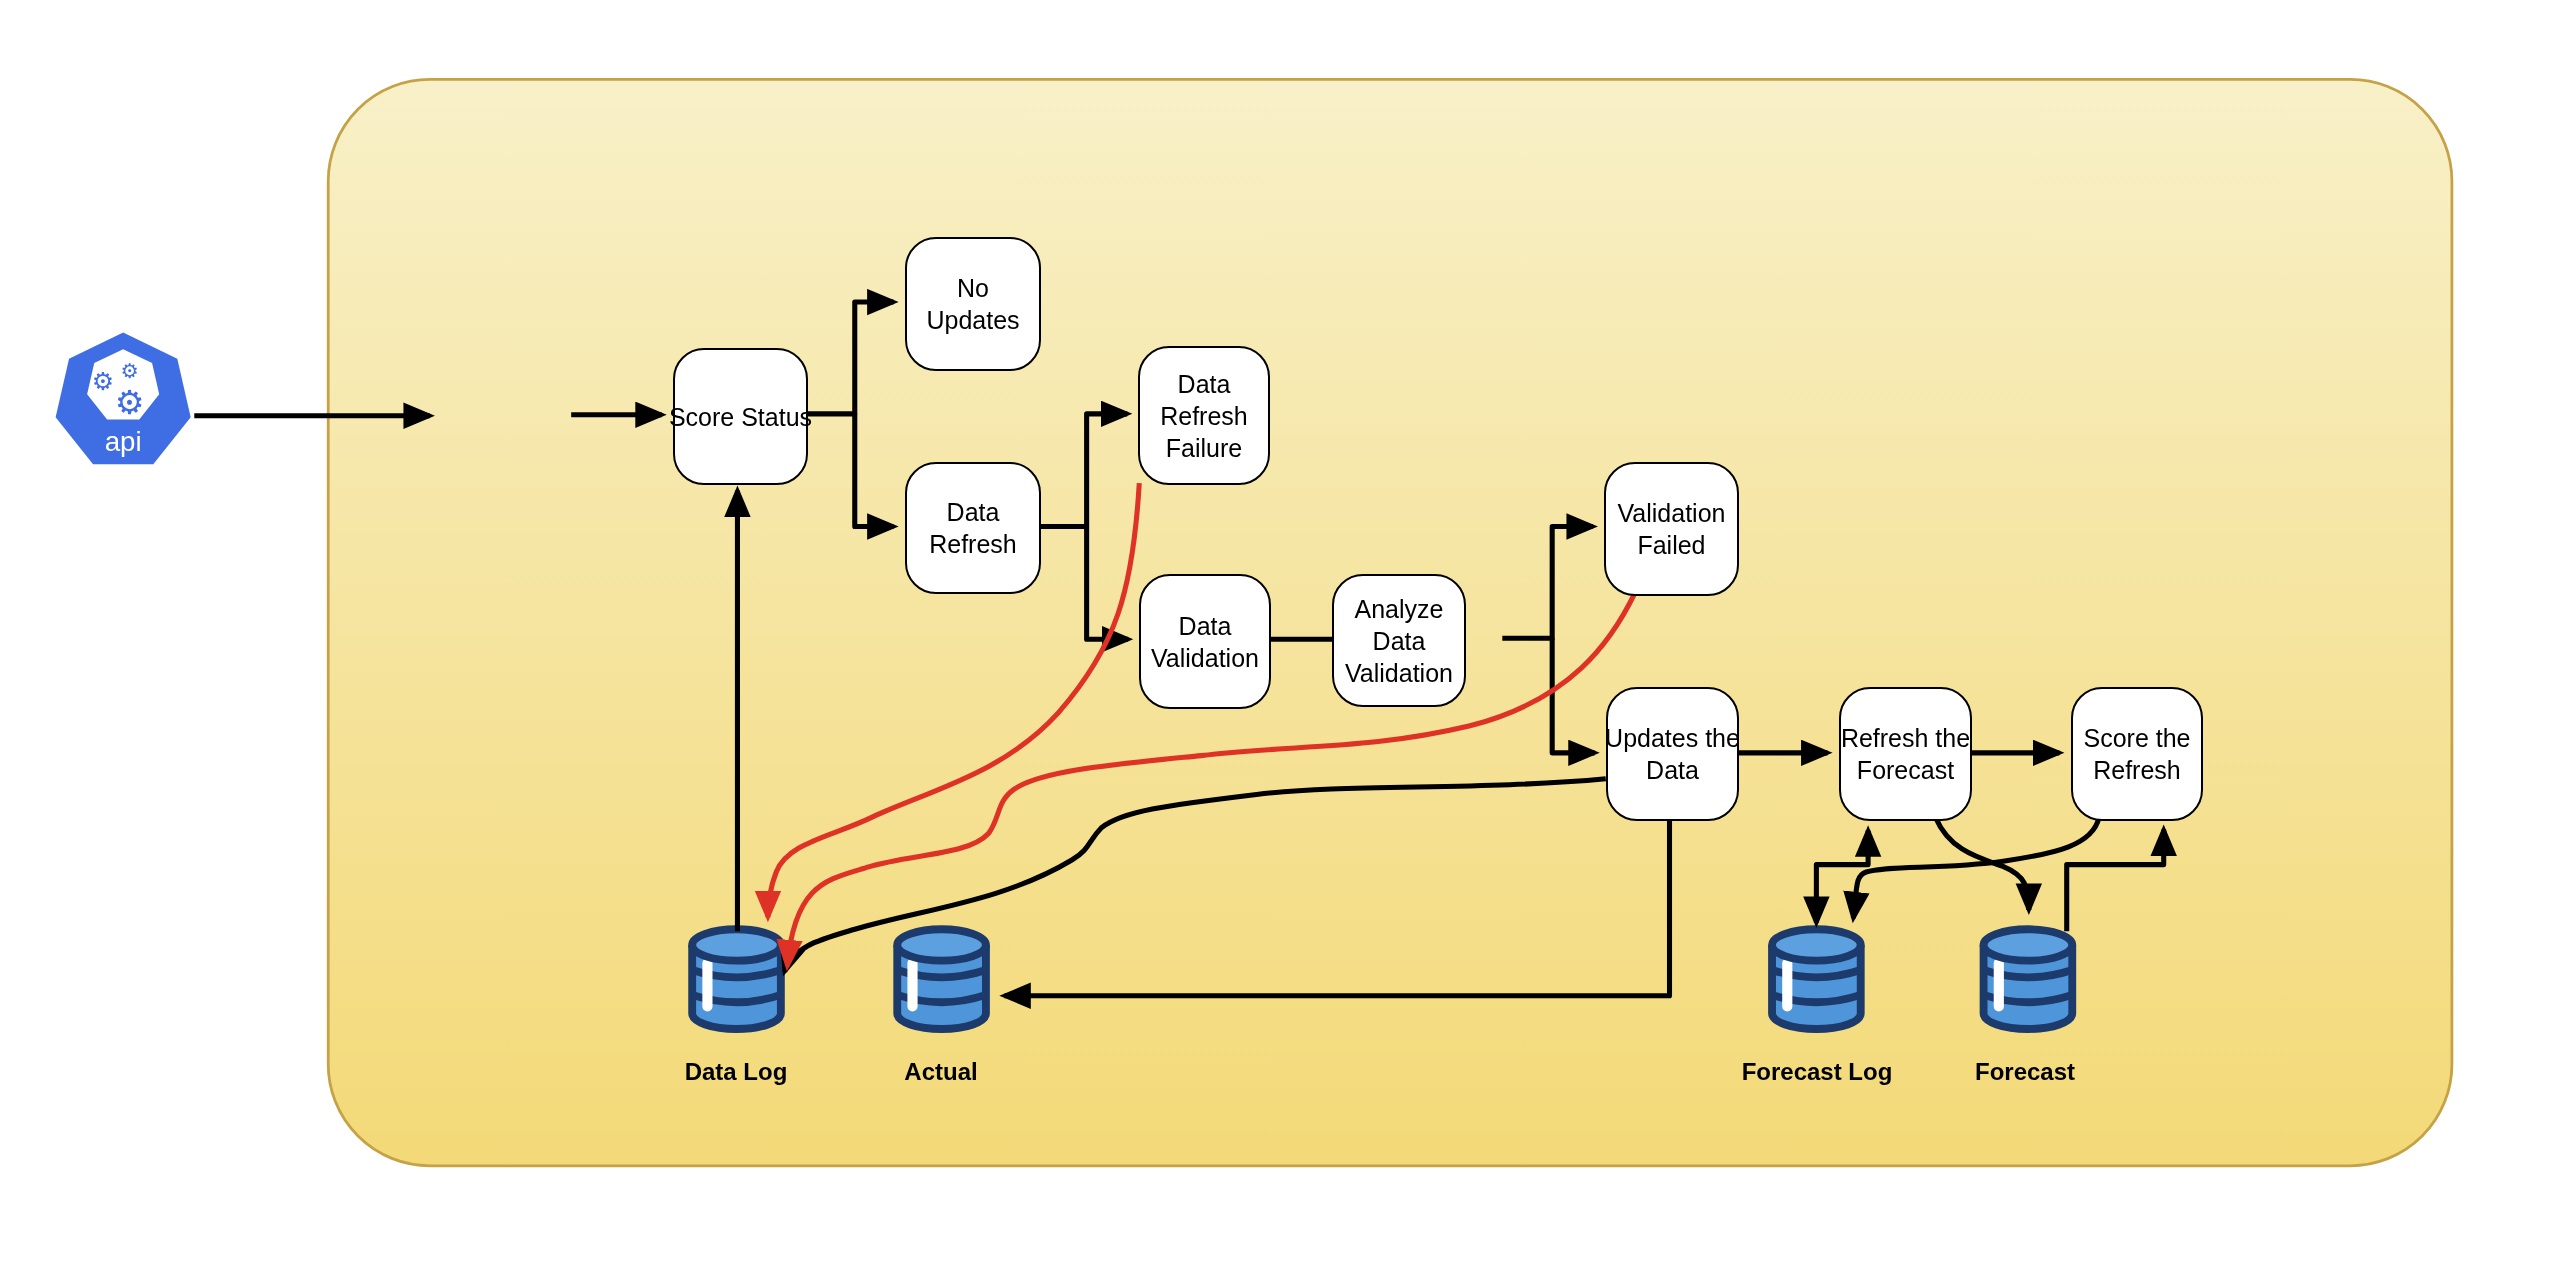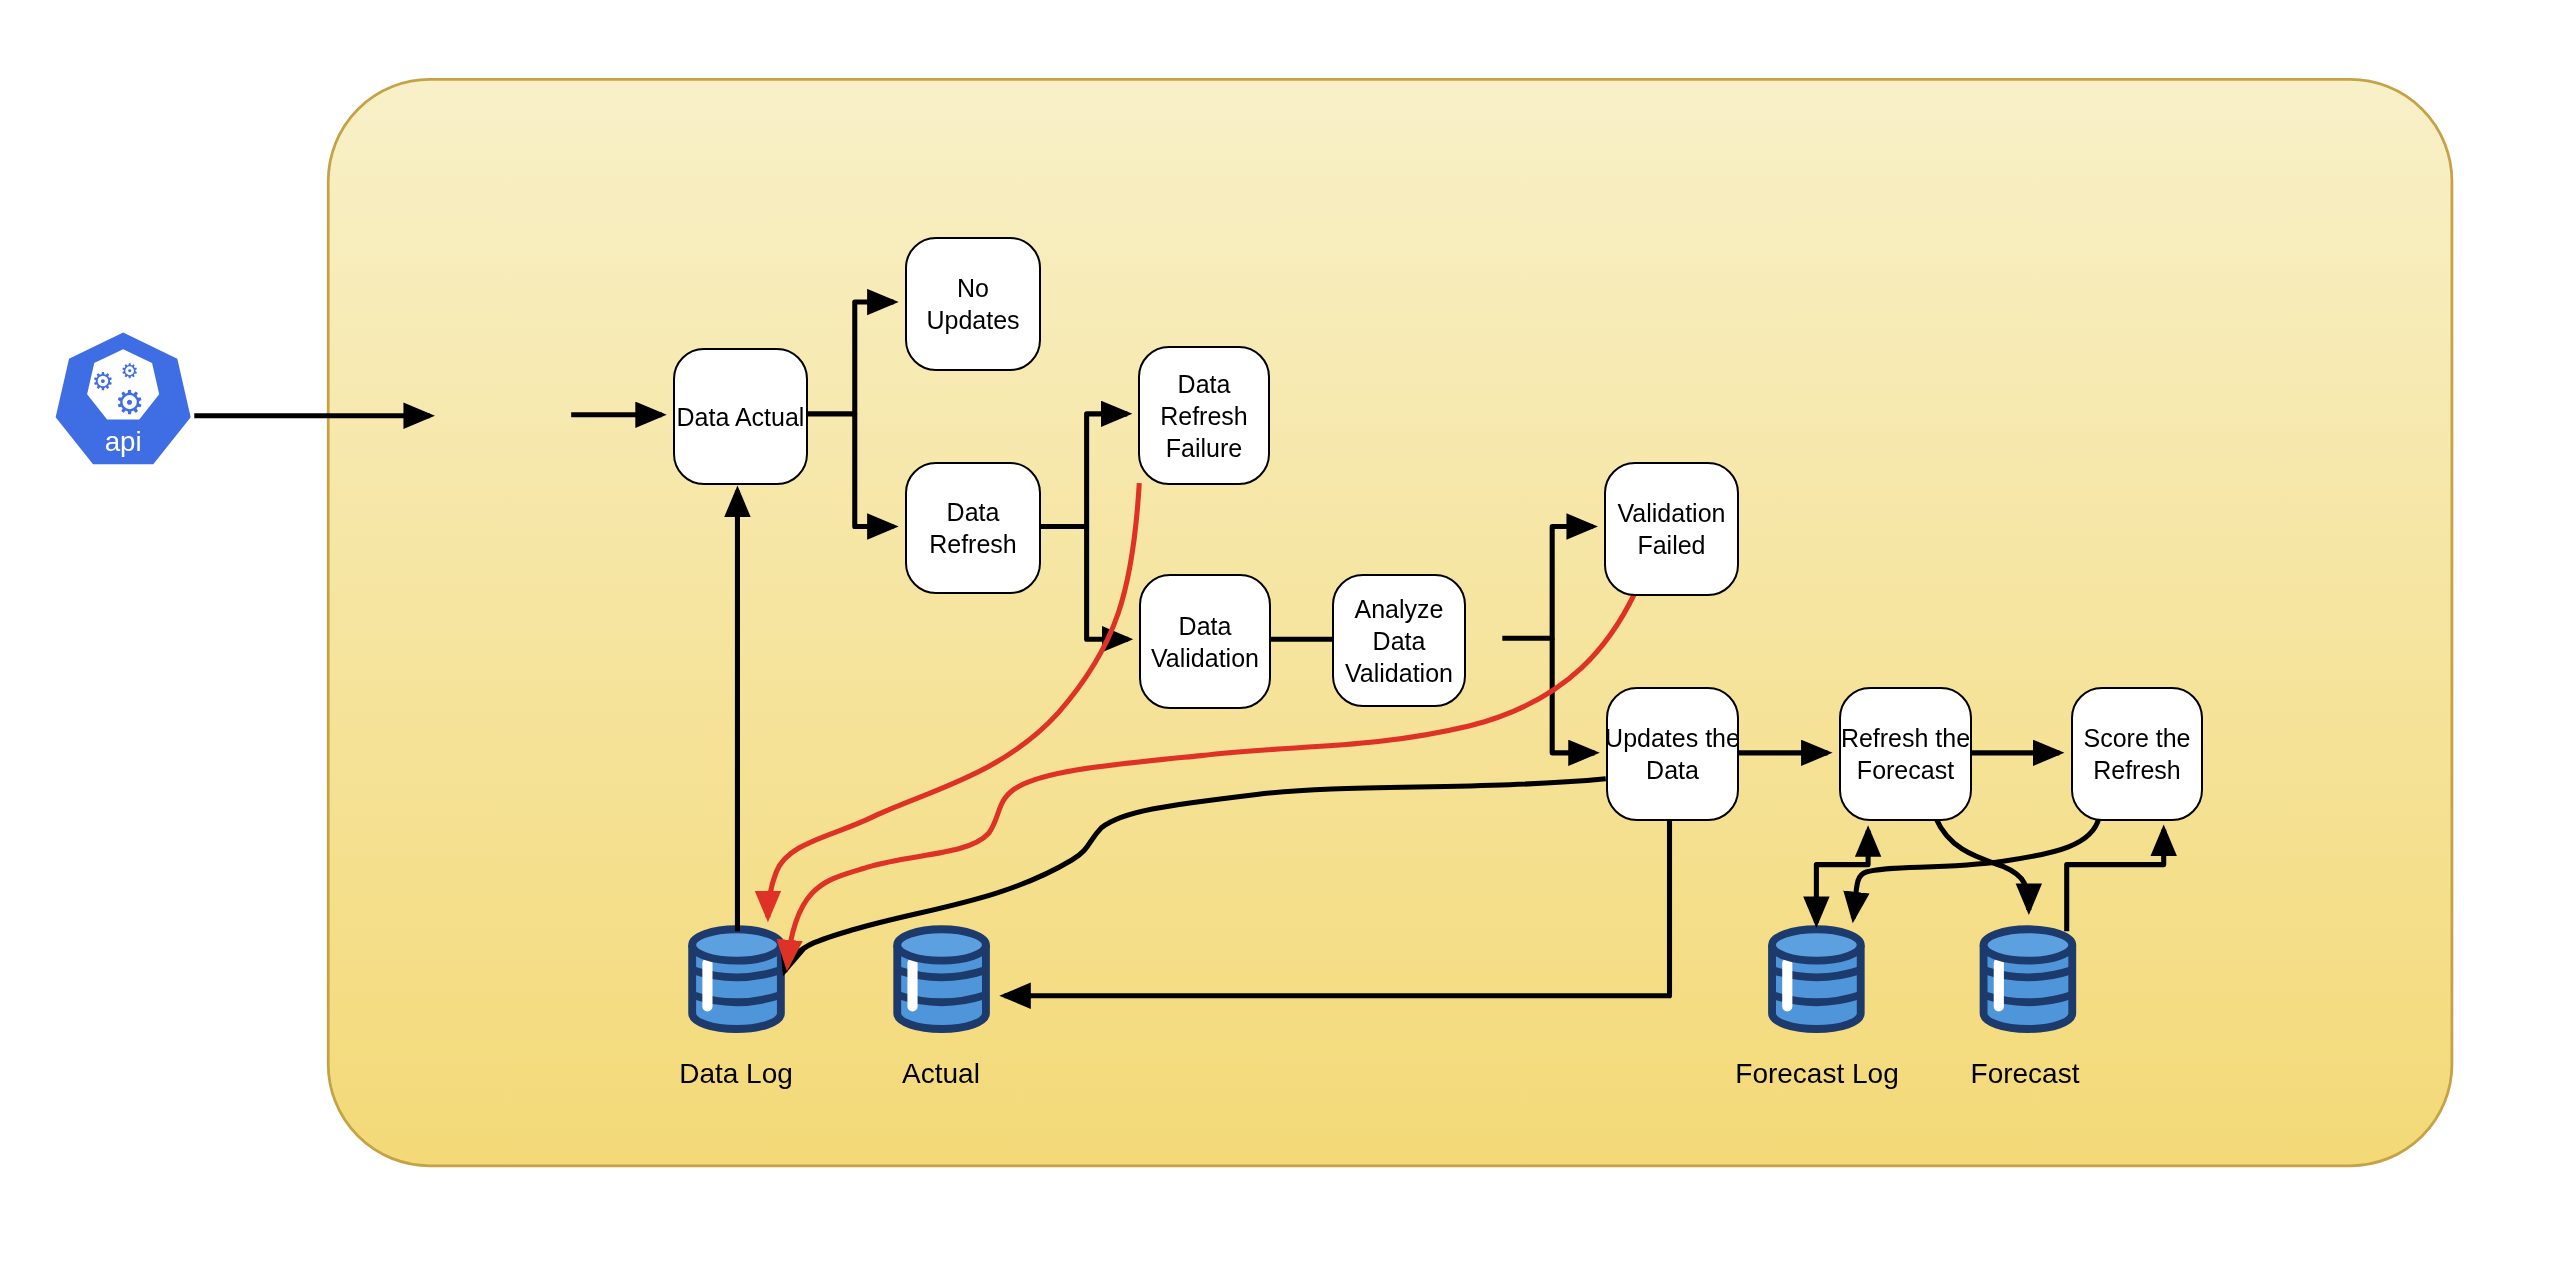--- a/index.html
+++ b/index.html
@@ -3,22 +3,22 @@
 <meta charset="utf-8">
 <style>
   html,body{margin:0;padding:0;background:#fff;}
   .stage{position:relative;width:2576px;height:1284px;background:#fff;overflow:hidden;
          font-family:"Liberation Sans","DejaVu Sans",sans-serif;}
   .layer{position:absolute;left:0;top:0;}
   .node{position:absolute;display:flex;align-items:center;justify-content:center;
         text-align:center;background:var(--node-fill,#fff);
         border:2.8px solid var(--node-border,#000);border-radius:31px;
         font-size:25px;line-height:1.28;color:var(--text,#000);white-space:pre;}
-  .db-label{position:absolute;transform:translateX(-50%);font-weight:normal;
-            font-size:28px;color:var(--text,#000);white-space:nowrap;}
+  .db-label{position:absolute;transform:translateX(-50%);font-weight:bold;
+            font-size:24px;color:var(--text,#000);white-space:nowrap;}
 </style>
 </head>
 <body>
 
 <div class="stage">
 
   <svg class="layer" width="2576" height="1284" viewBox="0 0 2788 1390">
     <defs>
       <linearGradient id="gYellow" x1="0" y1="0" x2="0" y2="1">
         <stop offset="0" style="stop-color:var(--container-top,#F8F0C8)"></stop>
@@ -72,21 +72,21 @@
       <path d="M1738 843 C1600 856 1460 848 1360 860 C1260 872 1215 878 1192 896 C1178 910 1180 919 1160 931 C1085 976 1000 984 925 1006 C888 1017 858 1024 849 1052" marker-end="url(#ah)"></path>
       <path d="M2022 899 V936 H1966 V999" marker-start="url(#ah)" marker-end="url(#ah)"></path>
       <path d="M2095 885 C2110 920 2140 928 2168 938 C2192 948 2196 960 2196 985" marker-end="url(#ah)"></path>
       <path d="M2272 885 C2265 915 2225 924 2170 932 C2100 942 2048 936 2020 944 C2008 948 2010 960 2006 994" marker-end="url(#ah)"></path>
       <path d="M2237 1008 V936 H2342 V898" marker-end="url(#ah)"></path>
       <path d="M1233 523 C1226 640 1208 700 1145 772 C1085 838 1005 856 945 884 C900 906 852 912 840 944 C833 962 831 978 831 993" style="stroke:var(--error-edge,#DF3226)" marker-end="url(#ahr)"></path>
       <path d="M1770 641 C1744 695 1700 758 1590 786 C1480 812 1400 806 1300 818 C1200 828 1128 834 1098 854 C1078 868 1083 884 1070 902 C1048 926 988 924 938 939 C898 952 860 954 852 1046" style="stroke:var(--error-edge,#DF3226)" marker-end="url(#ahr)"></path>
     </g>
   </svg>
 
-  <div class="node" style="left:673px;top:348px;width:131px;height:133px">Data Actual</div>
+  <div class="node" style="left:673px;top:348px;width:131px;height:133px">Score Status</div>
   <div class="node" style="left:905px;top:237px;width:132px;height:130px">No
 Updates</div>
   <div class="node" style="left:905px;top:462px;width:132px;height:128px">Data
 Refresh</div>
   <div class="node" style="left:1138px;top:346px;width:128px;height:135px">Data
 Refresh
 Failure</div>
   <div class="node" style="left:1139px;top:574px;width:128px;height:131px">Data
 Validation</div>
   <div class="node" style="left:1332px;top:574px;width:130px;height:129px">Analyze

